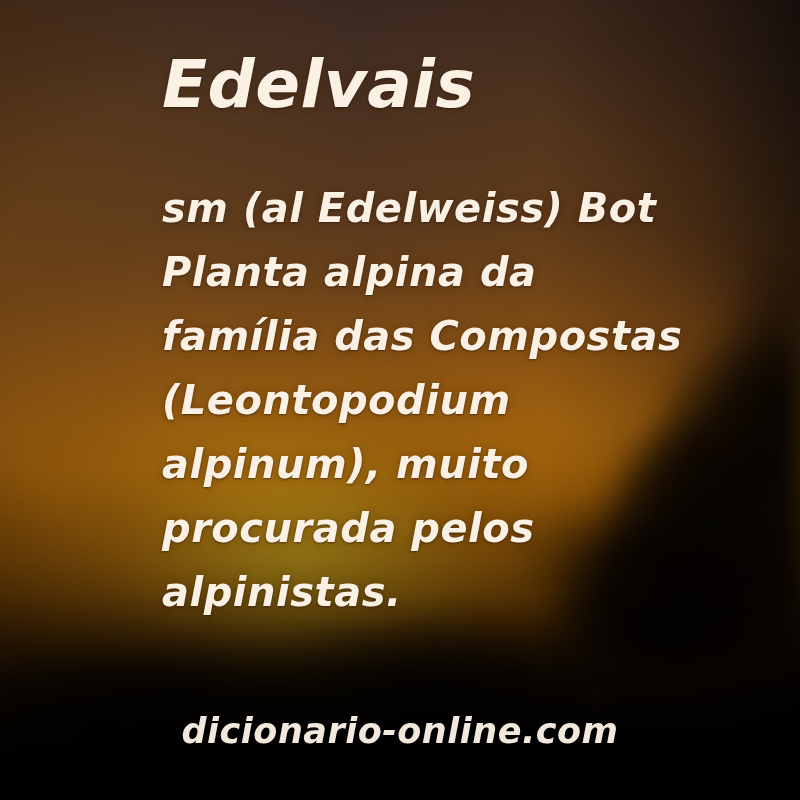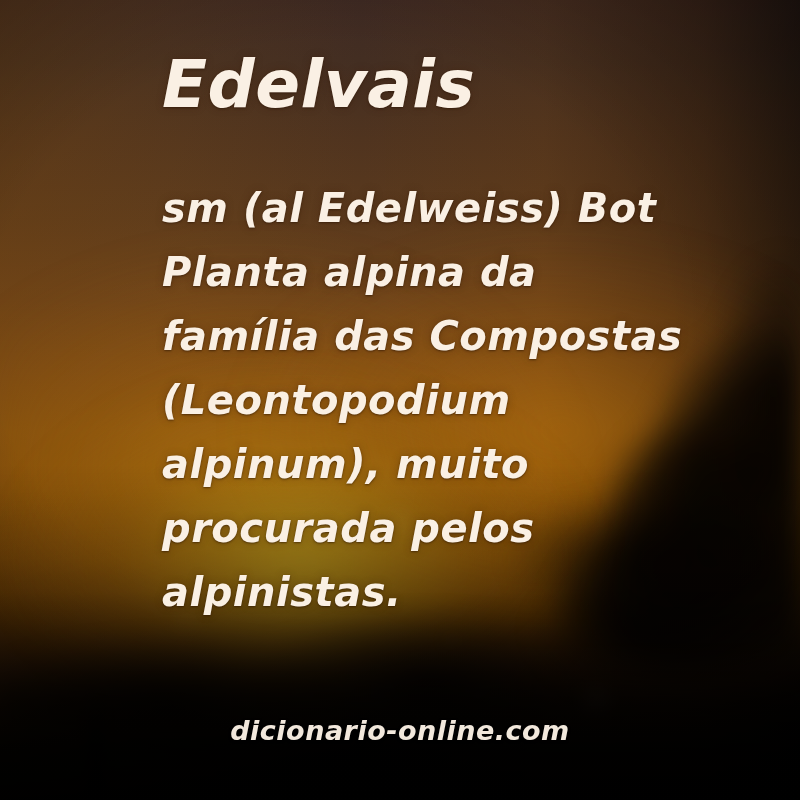--- a/index.html
+++ b/index.html
@@ -179,21 +179,21 @@
     display: block;
     white-space: nowrap;
   }
 
   #footer {
     position: absolute;
     left: 0;
     right: 0;
     top: 712px;
     text-align: center;
-    font-size: 27px;
+    font-size: 35px;
     line-height: 38px;
     color: #f2e8dc;
     text-shadow: 0 1px 3px rgba(0,0,0,0.85);
   }
 </style>
 </head>
 <body>
 
 <div id="card">
 

